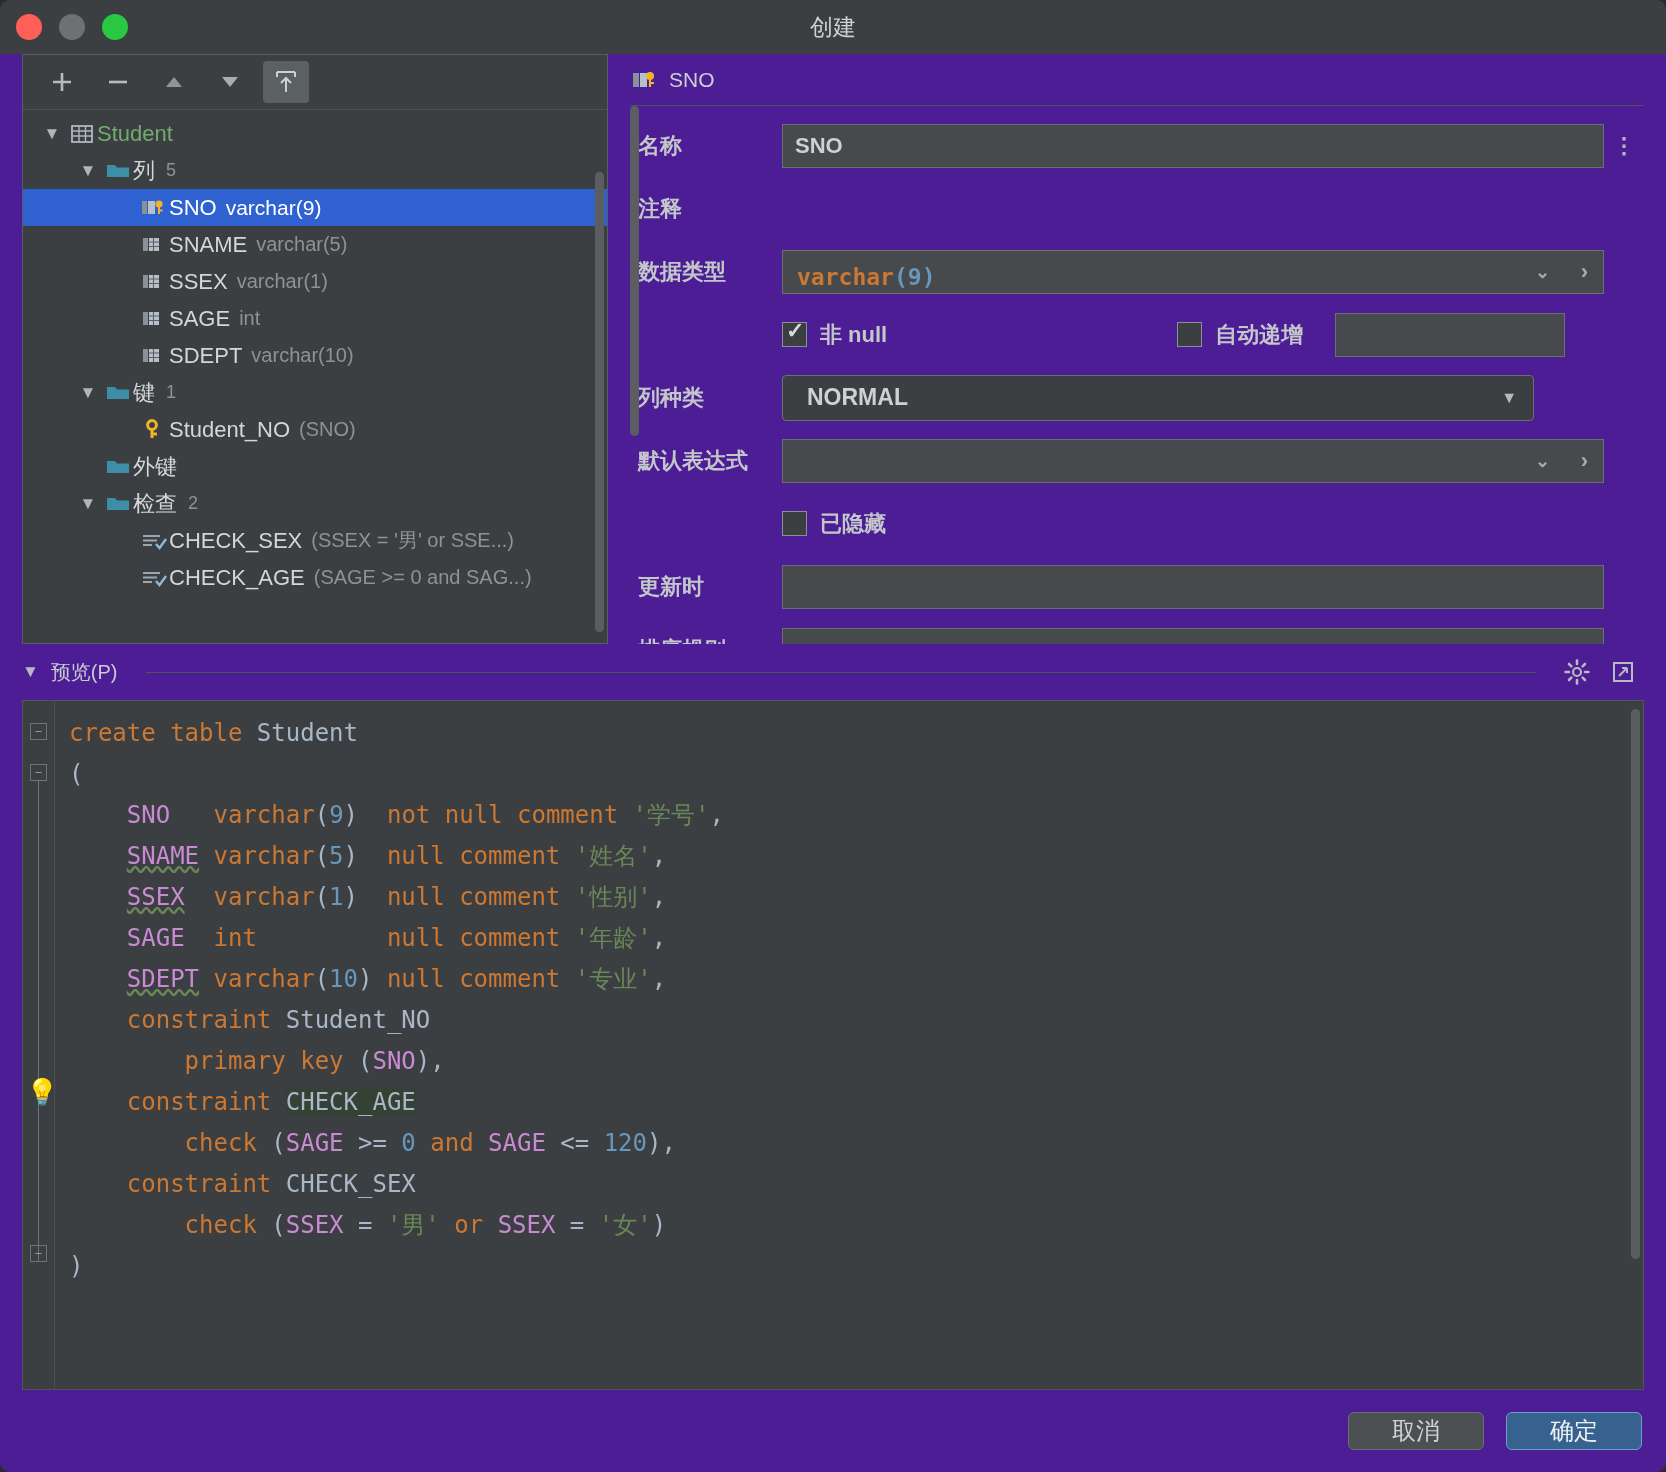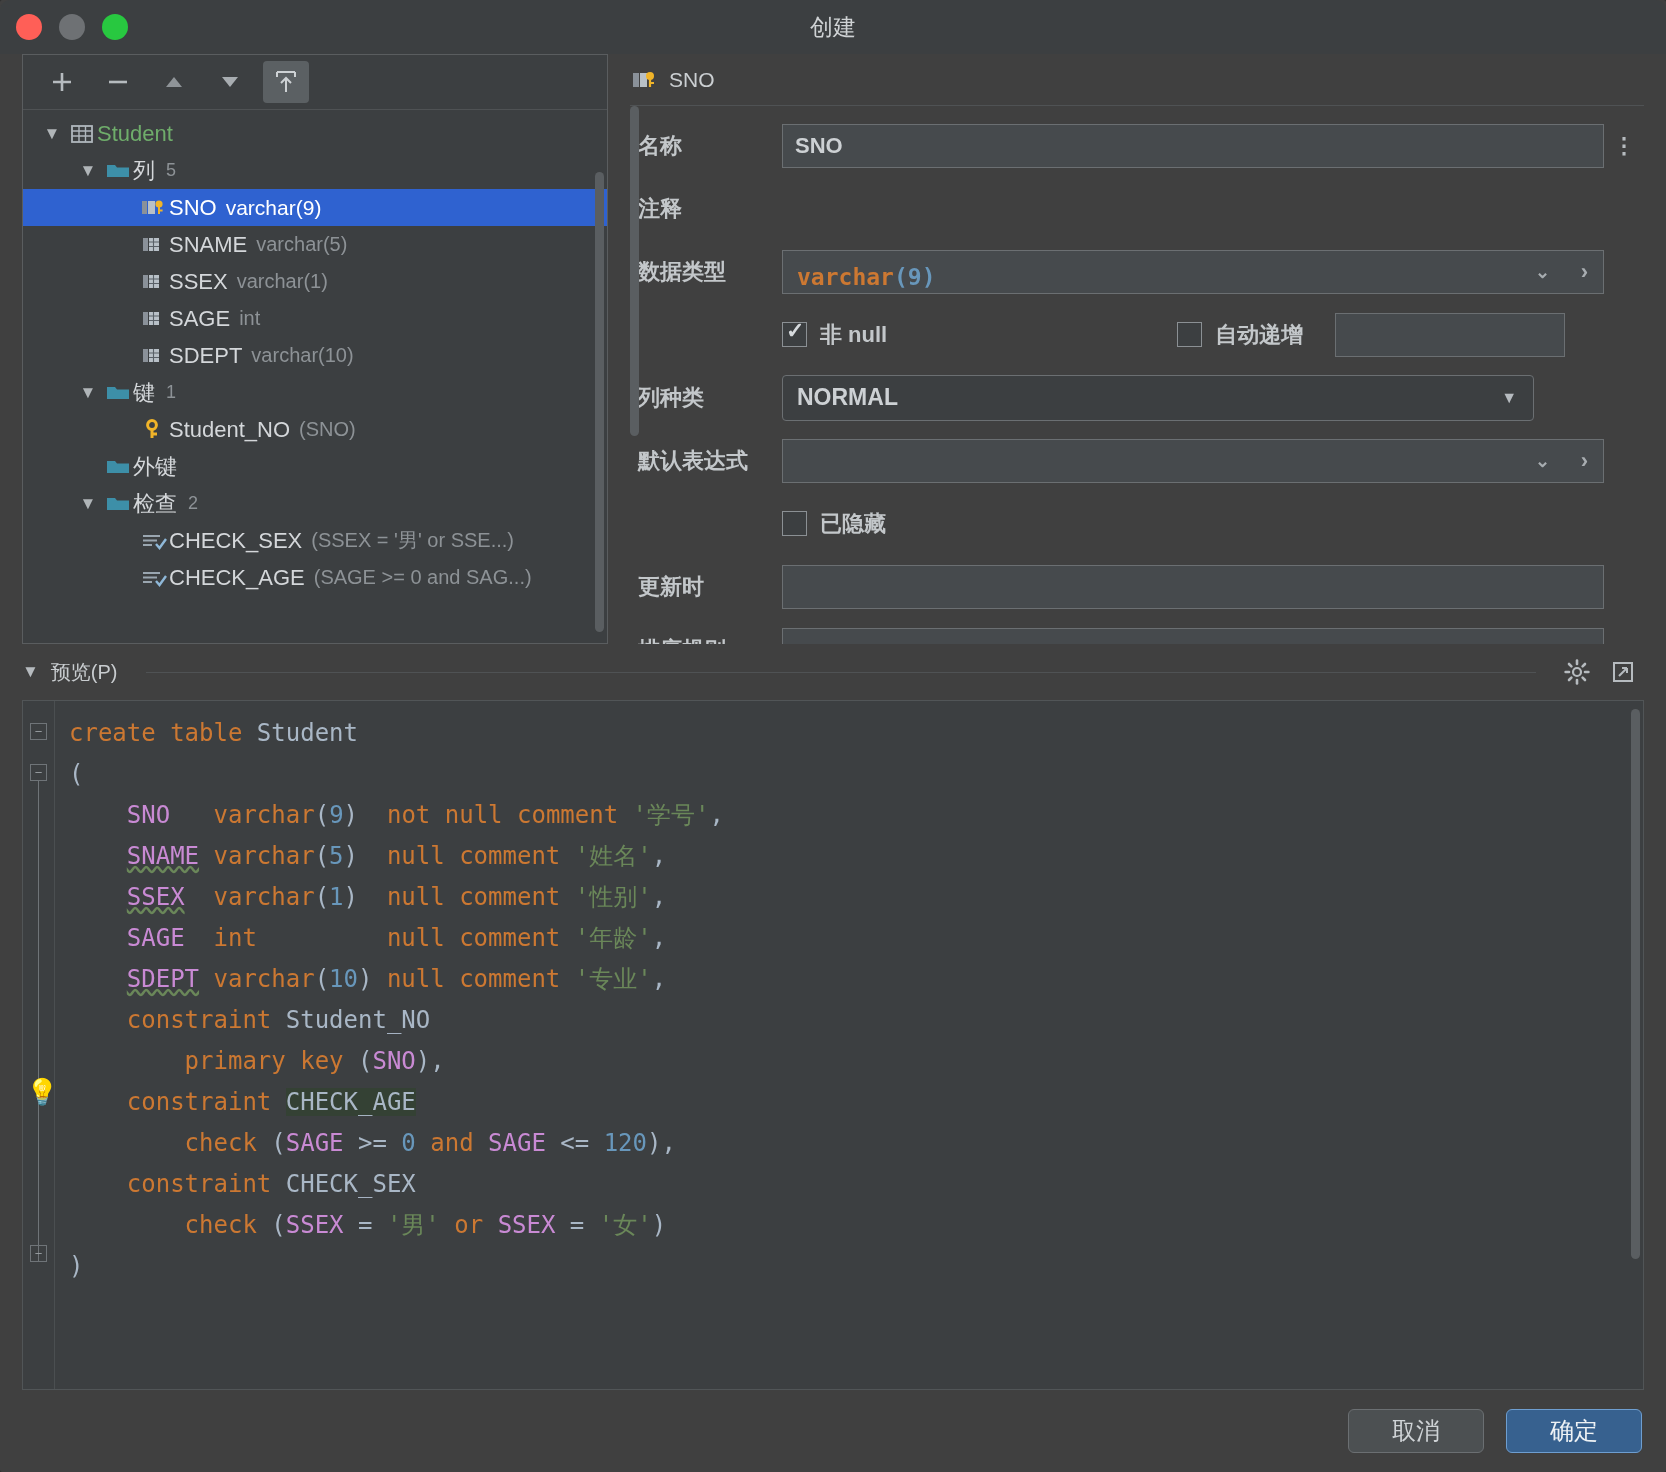--- a/index.html
+++ b/index.html
@@ -5,22 +5,22 @@
   * { box-sizing: border-box; }
   html, body {
     margin: 0; padding: 0;
     width: 1666px; height: 1472px;
     background: #2b2b2b;
     font-family: "Liberation Sans", sans-serif;
     overflow: hidden;
   }
   .window {
     position: absolute; inset: 0;
-    background: #404040;
-    border-radius: 2px;
+    background: #4c1d95;
+    border-radius: 10px;
     display: flex; flex-direction: column;
   }
   
   .titlebar {
     height: 54px; position: relative; flex: none;
     background: #3c3f41;
     border-radius: 10px 10px 0 0;
   }
   .traffic { position: absolute; left: 16px; top: 14px; display: flex; gap: 17px; }
   .dot { width: 26px; height: 26px; border-radius: 50%; }
@@ -109,21 +109,21 @@
     margin-right: 13px; flex: none; position: relative;
   }
   .cbox.checked::after {
     content: "✓"; position: absolute; left: 3px; top: -5px;
     color: #d6dadd; font-size: 22px;
   }
   .ctext { color: #c3c7ca; font-size: 22px; }
   .combo {
     width: 100%; height: 46px; background: #3c3f41;
     border: 1px solid #6b6f72; border-radius: 4px; color: #cdd1d4;
-    font-size: 23px; display: flex; align-items: center; padding: 0 14px;
+    font-size: 23px; display: flex; align-items: center; padding: 0 24px;
     position: relative;
   }
   .caret { position: absolute; right: 16px; color: #b6bbbf; font-size: 16px; }
   .fscroll {
     position: absolute; left: 0; top: 0; width: 9px; height: 330px;
     background: #5a5e61; border-radius: 5px;
   }
   
   .preview-head {
     height: 56px; flex: none; display: flex; align-items: center;
@@ -165,21 +165,21 @@
   .cscroll {
     position: absolute; right: 3px; top: 8px; width: 9px; height: 550px;
     background: #5a5e61; border-radius: 5px;
   }
   
   .footer {
     height: 82px; flex: none; display: flex; align-items: center;
     justify-content: flex-end; gap: 22px; padding: 0 24px;
   }
   .btn {
-    min-width: 136px; height: 44px; border-radius: 6px;
+    min-width: 136px; height: 38px; border-radius: 6px;
     display: flex; align-items: center; justify-content: center;
     font-size: 24px; color: #cfd3d6;
     border: 1px solid #6b6f72; background: #4c5052; font-family: Liberation Serif, serif;
   }
   .btn.primary { background: #37618f; border: 1px solid #6e9ed0; color: #eef2f5; }
   svg { display: block; }
 </style>
 </head>
 <body>
 

